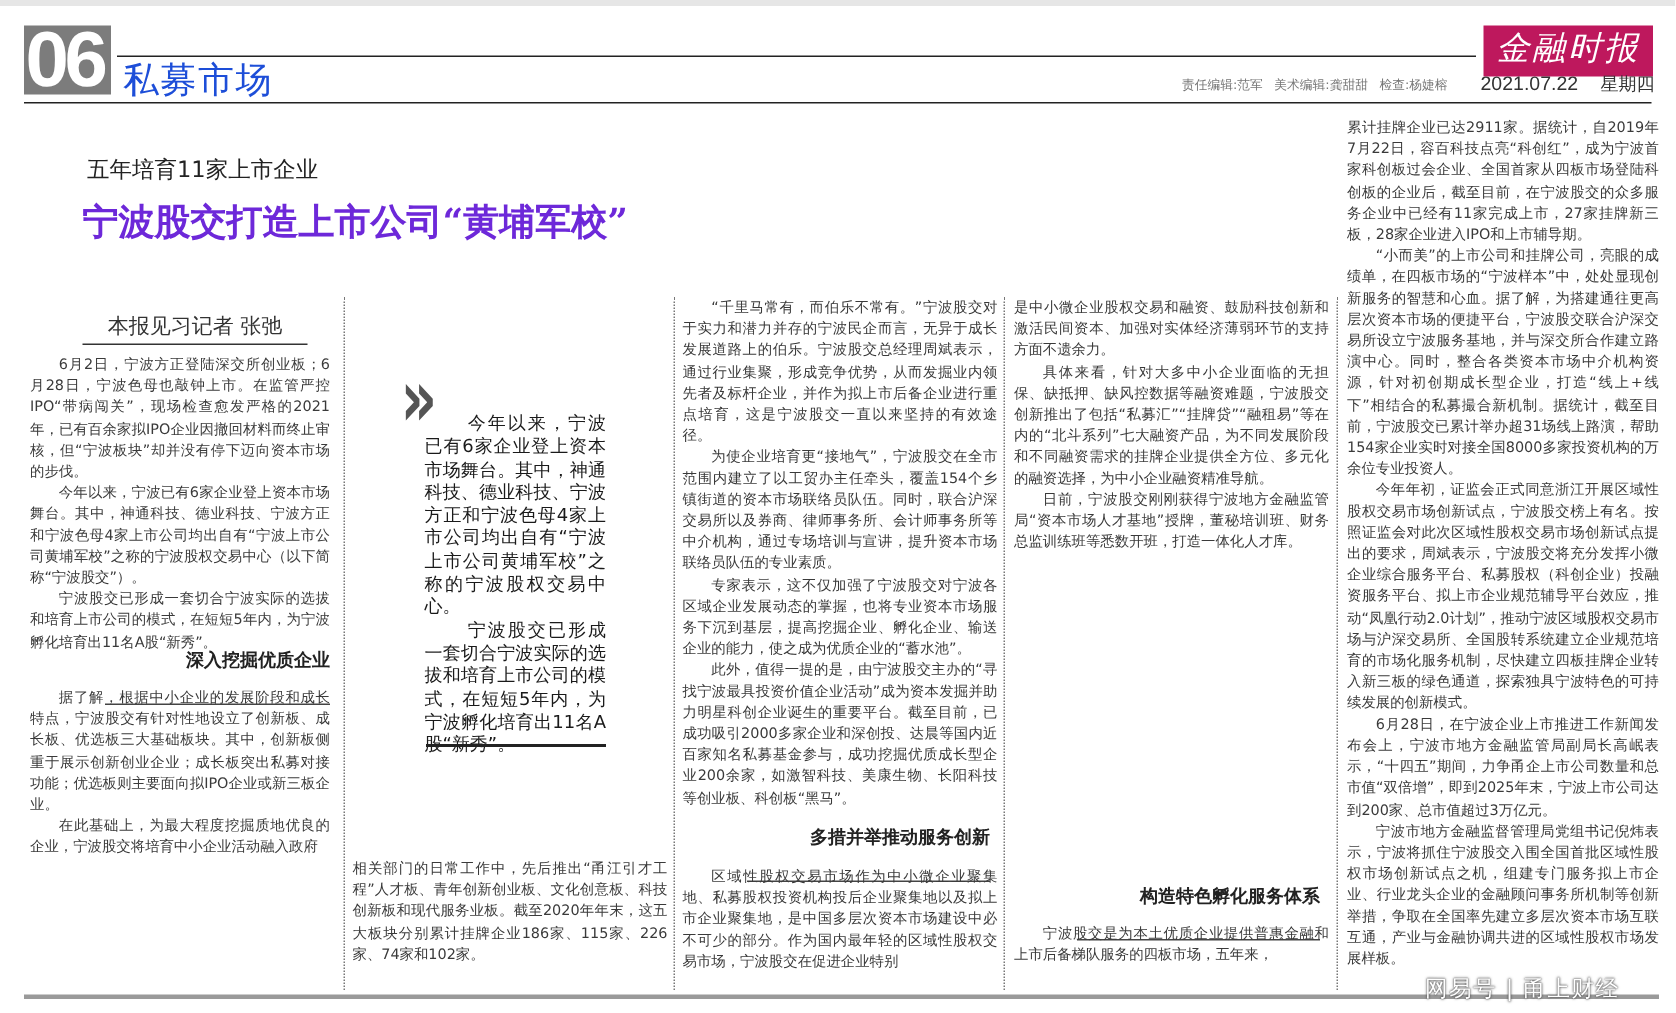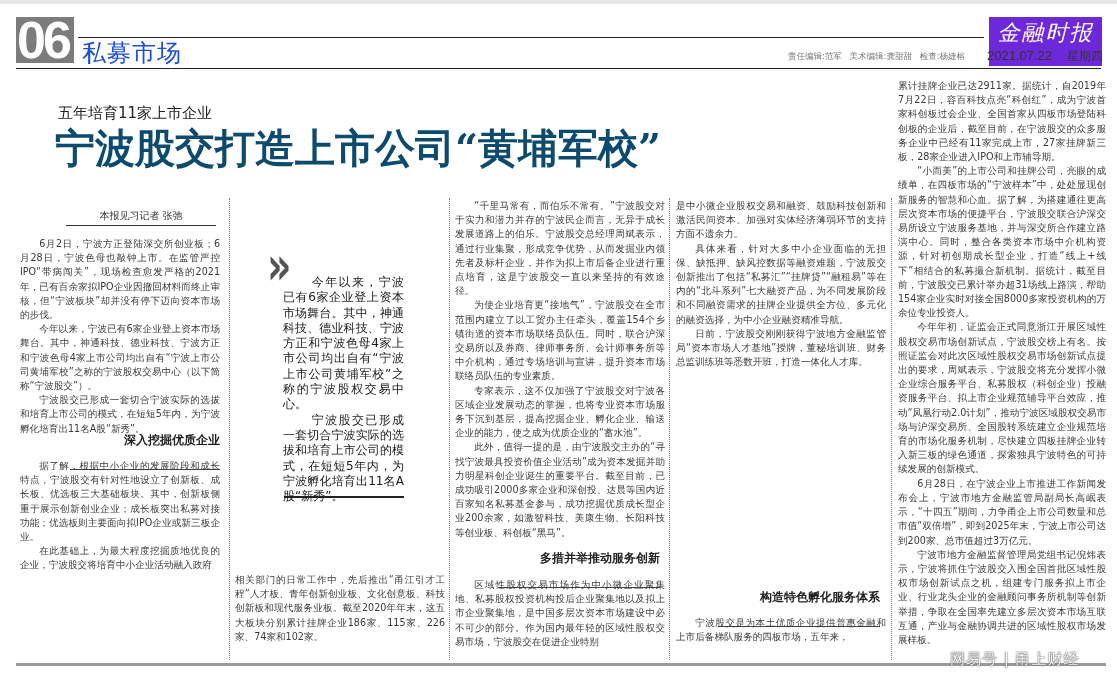--- a/index.html
+++ b/index.html
@@ -8,41 +8,41 @@
   .topbar { position: absolute; left: 0; top: 0; width: 1117px; height: 4px; background: #e6e6e6; }
 
   
   .page-num { position: absolute; left: 16px; top: 17px; width: 58px; height: 46px; background: #7c7c7c;
     color: #fff; font-family: "Liberation Sans", sans-serif; font-weight: bold; font-size: 52px; line-height: 46px;
     letter-spacing: -3px; text-align: left; padding-left: 1px; overflow: hidden; }
   .section-name { position: absolute; left: 82px; top: 38px; font-family: "DejaVu Sans", sans-serif; font-size: 24px;
     color: #1d4ed8; letter-spacing: 1px; line-height: 30px; }
   .rule-top { position: absolute; left: 78px; top: 37px; width: 906px; height: 1px; background: #222; }
   .rule-bottom { position: absolute; left: 16px; top: 68px; width: 1085px; height: 1px; background: #222; }
-  .logo { position: absolute; left: 989px; top: 17px; width: 113px; height: 49px; background: #6d28d9; color: #fff;
+  .logo { position: absolute; left: 989px; top: 17px; width: 113px; height: 34px; background: #be185d; color: #fff;
     font-family: "DejaVu Serif", serif; font-style: italic; font-size: 22px; line-height: 31px; text-align: center; letter-spacing: 2px; }
   .meta-line { position: absolute; left: 788px; top: 51px; font-family: "DejaVu Sans", sans-serif; font-size: 8.5px; color: #777; white-space: nowrap; }
   .meta-line span { margin-right: 5px; }
   .date { position: absolute; left: 987px; top: 48px; font-family: "Liberation Sans", sans-serif; font-size: 13px; color: #333; }
   .weekday { position: absolute; left: 1067px; top: 48px; font-family: "DejaVu Sans", sans-serif; font-size: 12px; color: #333; }
 
   
   .subheadline { position: absolute; left: 58px; top: 104px; font-family: "DejaVu Sans", sans-serif; font-size: 15px; color: #222; }
-  .headline { position: absolute; left: 55px; top: 122px; font-family: "DejaVu Serif", serif; font-weight: bold; font-size: 40px;
-    color: #0c4a6e; letter-spacing: 0px; line-height: 52px; white-space: nowrap; }
+  .headline { position: absolute; left: 55px; top: 122px; font-family: "DejaVu Serif", serif; font-weight: bold; font-size: 24px;
+    color: #6d28d9; letter-spacing: 0px; line-height: 52px; white-space: nowrap; }
 
   
   .col { position: absolute; font-family: "DejaVu Sans", sans-serif; font-size: 9.6px; line-height: 14.2px; color: #3a3a3a;
     text-align: justify; }
   .col p { text-indent: 2em; }
   .col p.noindent { text-indent: 0; }
   .dotsep { position: absolute; width: 0; border-left: 1.5px dotted #777; }
 
-  .byline { position: absolute; left: 66px; top: 209px; width: 150px; text-align: center; font-family: "DejaVu Sans", sans-serif;
-    font-size: 10px; color: #333; border-bottom: 1px solid #333; padding-bottom: 2px; }
+  .byline { position: absolute; left: 55px; top: 209px; width: 150px; text-align: center; font-family: "DejaVu Sans", sans-serif;
+    font-size: 14px; color: #333; border-bottom: 1px solid #333; padding-bottom: 2px; }
   .subhead { font-family: "DejaVu Sans", sans-serif; font-weight: bold; font-size: 12px; color: #222; text-align: right;
     position: absolute; padding-bottom: 21px; }
   .subhead .underline { position: absolute; left: 0; right: 0; bottom: 0; height: 1.5px; background: #444; }
 
   
   .pull-chevrons { position: absolute; left: 267px; top: 246px; font-family: "DejaVu Sans", sans-serif; font-weight: bold;
     font-size: 54px; color: #555; line-height: 40px; letter-spacing: -14px; transform: scaleX(0.7); transform-origin: left; }
   .pullquote { position: absolute; left: 283px; top: 275px; width: 121px; font-family: "DejaVu Sans", sans-serif; font-size: 12px;
     line-height: 15.3px; color: #1a1a1a; text-align: justify; }
   .pullquote p { text-indent: 2.4em; }

